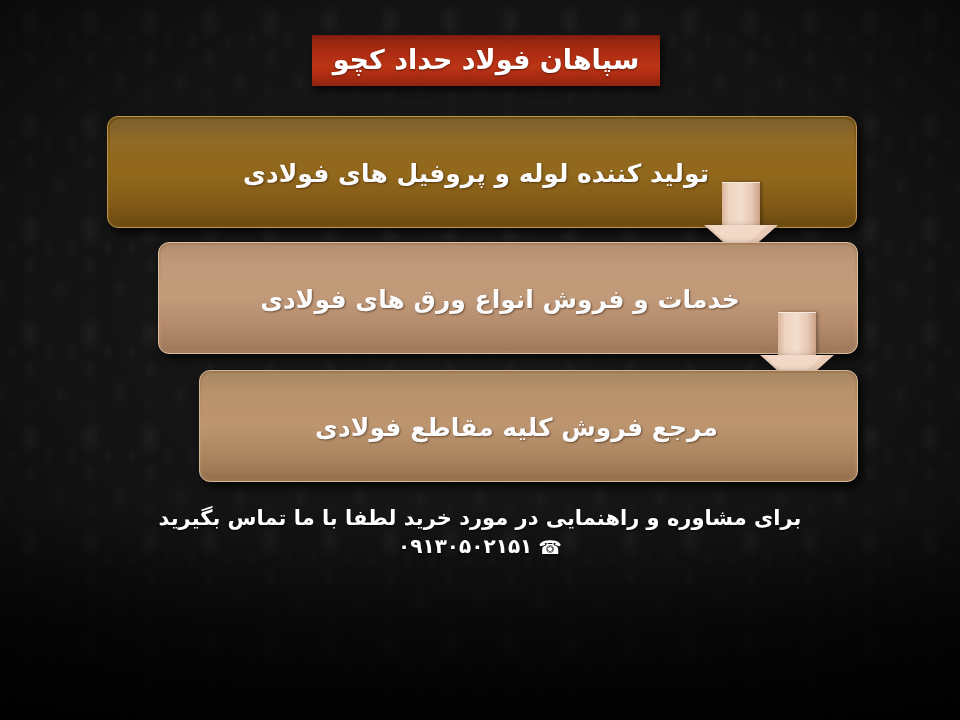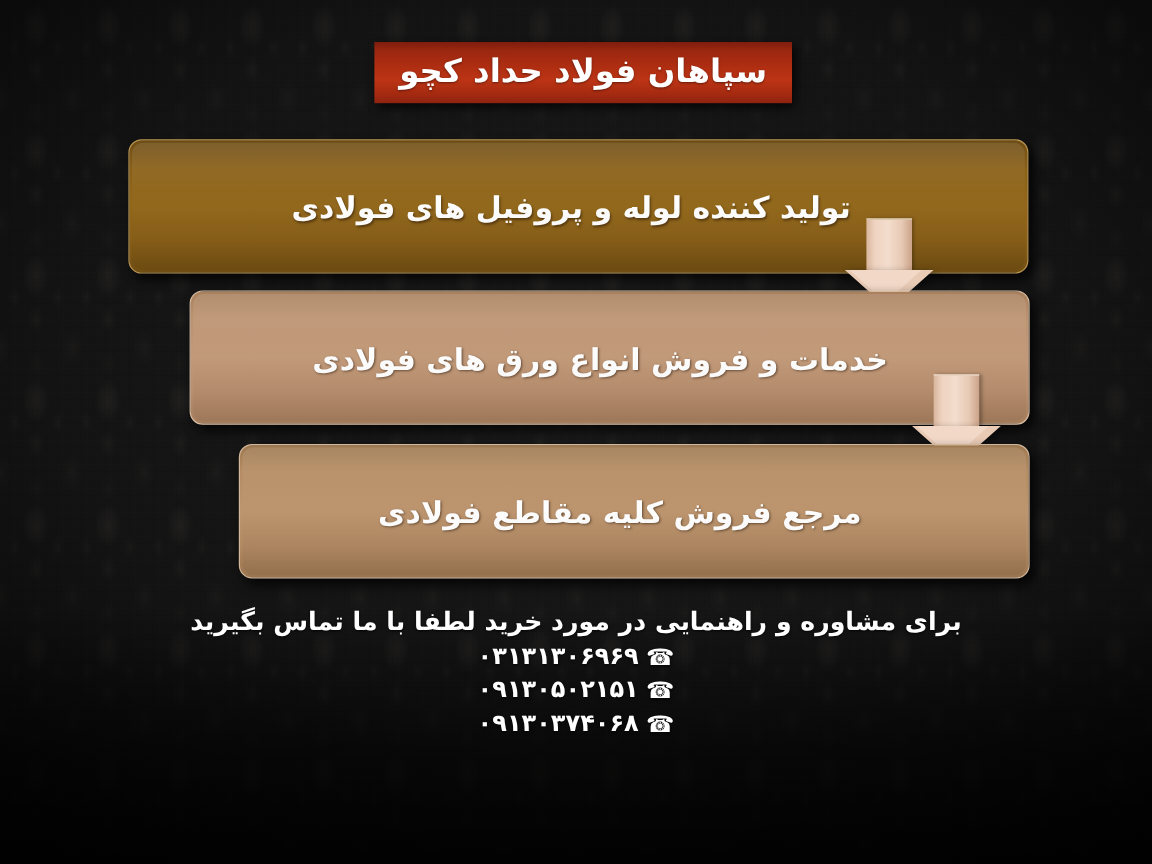--- a/index.html
+++ b/index.html
@@ -290,24 +290,18 @@
   </div>
 
   <div class="bar" id="bar-3">
     <span class="bar-text">مرجع فروش کلیه مقاطع فولادی</span>
   </div>
 
   <div class="footer">
     <div class="lead">برای مشاوره و راهنمایی در مورد خرید لطفا با ما تماس بگیرید</div>
     <ul class="phone-list">
       <li class="phone-item">
-        <span class="tel-number">۰۳۱۳۱۳۰۶۹۶۹</span><span class="tel-icon">☎</span>
-      </li>
-      <li class="phone-item">
         <span class="tel-number">۰۹۱۳۰۵۰۲۱۵۱</span><span class="tel-icon">☎</span>
       </li>
-      <li class="phone-item">
-        <span class="tel-number">۰۹۱۳۰۳۷۴۰۶۸</span><span class="tel-icon">☎</span>
-      </li>
     </ul>
   </div>
 
 </div>
 
 </body></html>

